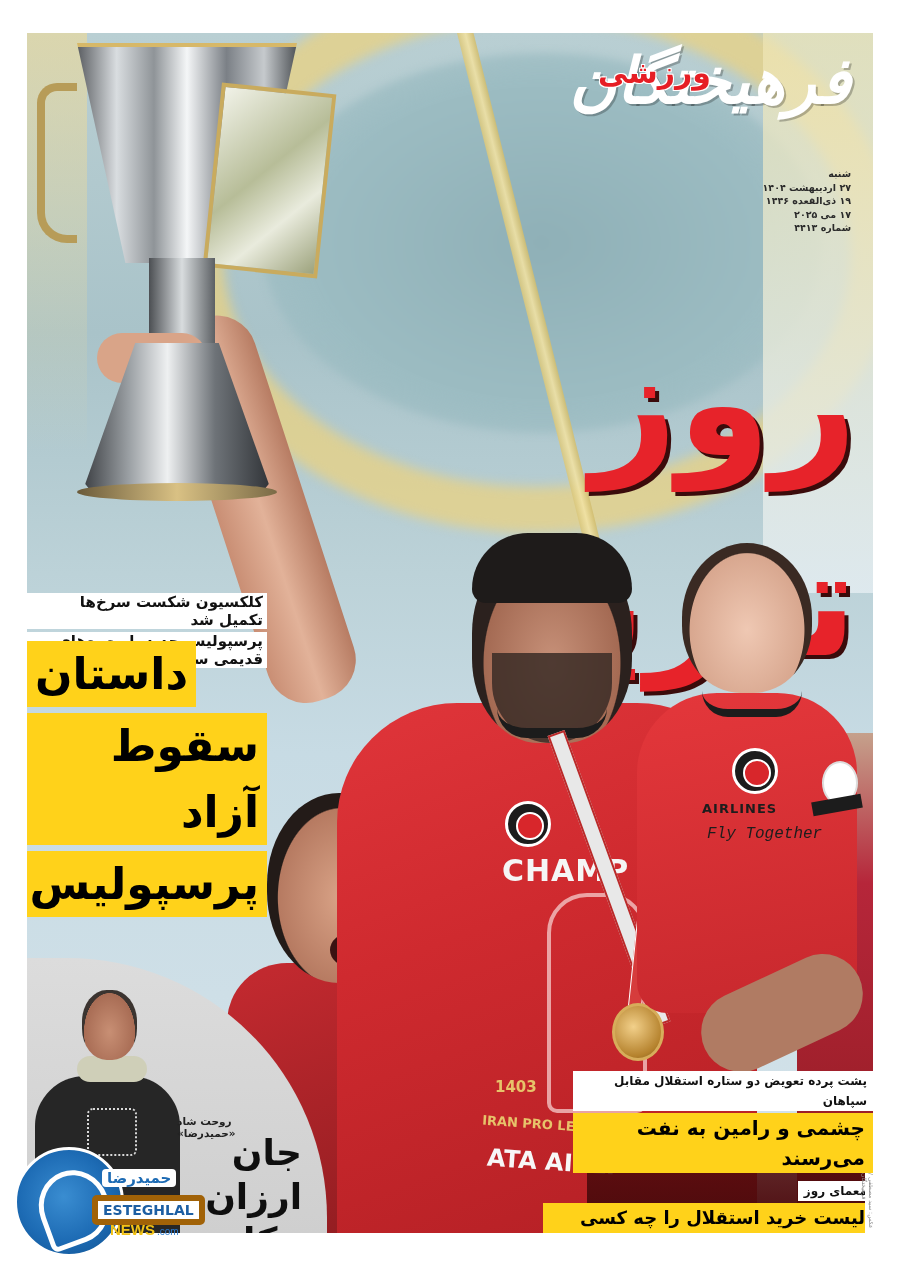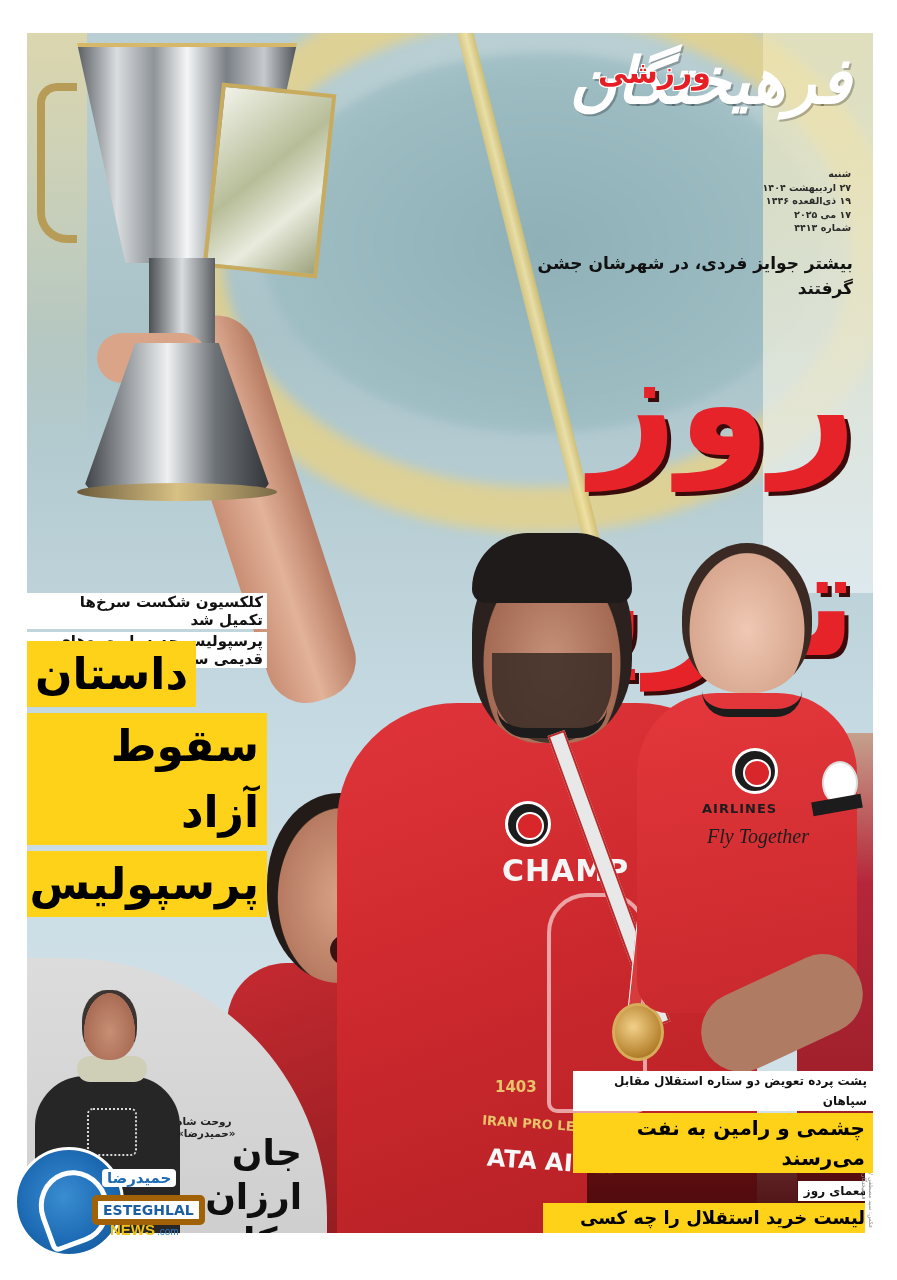--- a/index.html
+++ b/index.html
@@ -210,21 +210,21 @@
       position: absolute; left: 535px; top: 265px; width: 50px; height: 14px; background: #1c1c1c;
       transform: rotate(-10deg);
     }
     .child-text-1 {
       position: absolute; left: 425px; top: 268px;
       font-family: "DejaVu Sans", sans-serif; font-weight: bold; font-size: 13px; color: #1d1d1d;
       letter-spacing: 1px;
     }
     .child-text-2 {
       position: absolute; left: 430px; top: 292px;
-      font-family: Liberation Serif, serif; font-style: italic; font-size: 20px; color: #1d1d1d;
+      font-family: Liberation Mono, monospace; font-style: italic; font-size: 16px; color: #1d1d1d;
     }
     .child-badge {
       position: absolute; left: 545px; top: 228px; width: 36px; height: 44px; border-radius: 50%;
       background: #ffffff; border: 2px solid #ddd;
     }
     .holding-arm {
       position: absolute; left: 420px; top: 440px; width: 170px; height: 80px;
       background: #b07b63; border-radius: 40px; transform: rotate(-25deg);
     }
 
@@ -397,21 +397,20 @@
     <div class="dateline">
       <div>شنبه</div>
       <div>۲۷ اردیبهشت ۱۴۰۴</div>
       <div>۱۹ ذی‌القعده ۱۴۴۶</div>
       <div>۱۷ می ۲۰۲۵</div>
       <div>شماره ۴۴۱۳</div>
     </div>
   </div>
 
   <div class="kicker">
-    <div>بیشتر جوایز فردی، در شهرشان جشن گرفتند</div>
   </div>
   <div class="headline-main">روز تبریز</div>
 
   <div class="right-crowd"></div>
   <div class="crowd-player-body"></div>
   <div class="crowd-player-head"></div>
   <div class="crowd-player-mouth"></div>
 
   <div class="player-zone">
     <div class="player-body"></div>

